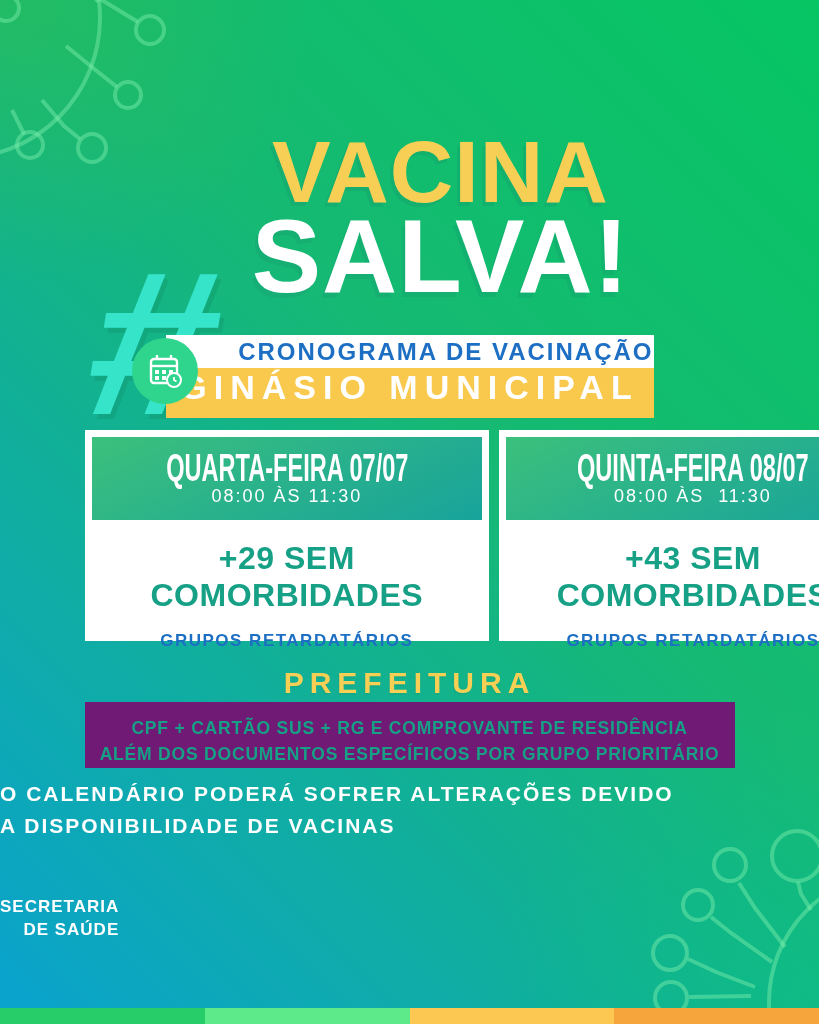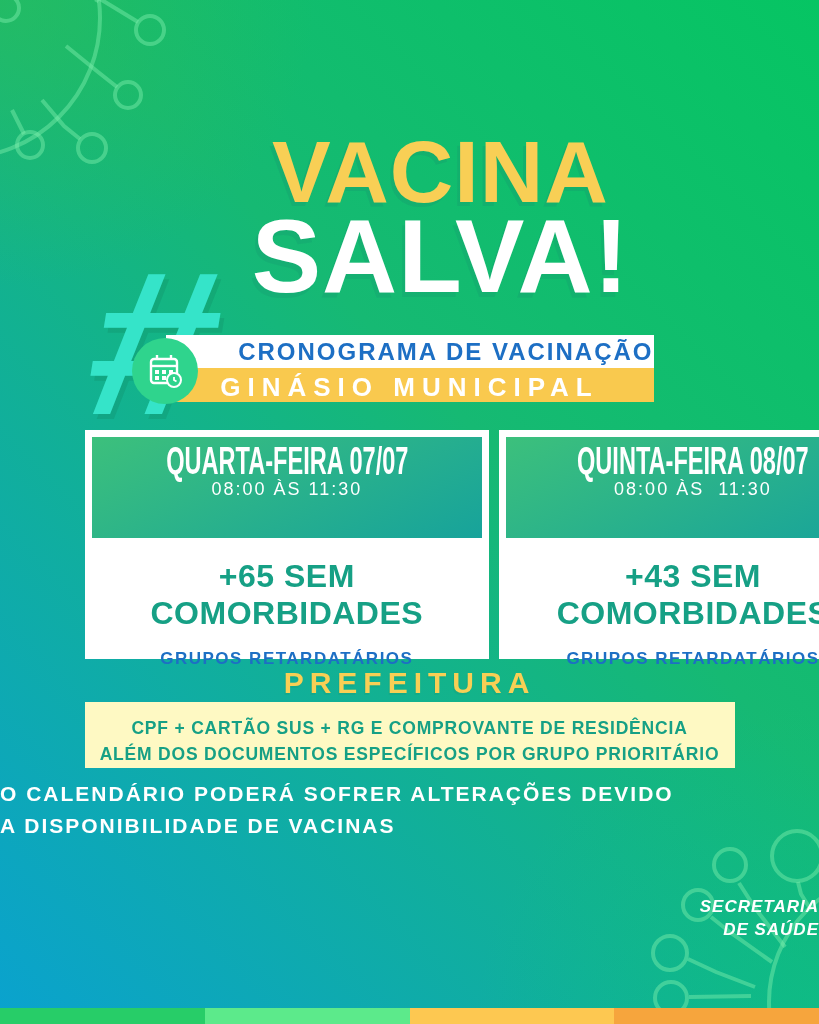--- a/index.html
+++ b/index.html
@@ -33,33 +33,33 @@
     color:#fff;text-shadow:-3px 5px 0 rgba(22,150,110,.28);
   }
 
   
   .banner{position:absolute;top:335px;left:50%;transform:translateX(-50%);width:488px;}
   .banner-top{
     height:33px;line-height:33px;background:#fff;text-align:right;
     color:var(--banner_blue,#1d6fc4);font-weight:bold;font-size:24px;letter-spacing:2px;
   }
   .banner-bottom{
-    height:34px;line-height:38px;background:var(--banner_yellow,#f9c94e);text-align:center;
-    color:#fff;font-weight:bold;font-size:26px;letter-spacing:7px;
+    height:50px;line-height:38px;background:var(--banner_yellow,#f9c94e);text-align:center;
+    color:#fff;font-weight:bold;font-size:34px;letter-spacing:7px;
   }
   .cal-badge{
     position:absolute;left:-34px;top:3px;width:66px;height:66px;border-radius:50%;
     background:var(--icon_green,#2fd48d);display:flex;align-items:center;justify-content:center;
   }
 
   
   .columns{position:absolute;top:430px;left:50%;transform:translateX(-50%);width:650px;display:flex;gap:10px;}
   .col{flex:1;border:7px solid #fff;}
   .col-head{
-    height:101px;text-align:center;box-sizing:border-box;padding-top:5px;
+    height:83px;text-align:center;box-sizing:border-box;padding-top:12px;
     background:linear-gradient(155deg,var(--header_green_1,#3cc07c) 0%,var(--header_green_2,#17a39b) 100%);
   }
   .day{
     display:inline-block;white-space:nowrap;color:#fff;font-weight:bold;font-size:38px;line-height:1;
     transform:scaleX(0.62);transform-origin:center;
   }
   .time{color:#fff;font-weight:normal;font-size:18px;letter-spacing:2px;white-space:pre;line-height:1;}
   .col-body{background:#fff;text-align:center;height:114px;box-sizing:border-box;padding-top:20px;}
   .group-main{
     width:280px;margin:0 auto;color:var(--teal_text,#16a085);
@@ -68,30 +68,30 @@
   .group-sub{margin-top:17px;color:var(--banner_blue,#1d6fc4);font-weight:bold;font-size:17px;letter-spacing:1.5px;}
 
   
   .apresentar{
     position:absolute;top:666px;left:0;width:819px;text-align:center;
     color:var(--title_yellow,#f8d05a);font-weight:bold;font-size:30px;letter-spacing:6px;
     text-shadow:-1px 2px 0 rgba(22,150,110,.25);
   }
   .docs-card{
     position:absolute;top:702px;left:50%;transform:translateX(-50%);width:650px;height:66px;
-    background:#fef9c3;text-align:center;box-sizing:border-box;padding-top:13px;
+    background:#701a75;text-align:center;box-sizing:border-box;padding-top:13px;
     color:var(--teal_text,#16a085);font-weight:bold;font-size:17.5px;letter-spacing:.8px;line-height:1.5;
   }
   .note{
     position:absolute;top:778px;left:0;width:819px;text-align:left;
     color:#fff;font-weight:bold;font-size:21px;letter-spacing:2px;line-height:1.5;
   }
 
   
-  .footer{position:absolute;top:896px;left:0;width:819px;display:flex;justify-content:flex-end;align-items:center;gap:32px;font-style:italic;}
+  .footer{position:absolute;top:896px;left:0;width:819px;display:flex;justify-content:space-between;align-items:center;gap:32px;}
   .org{text-align:right;color:#fff;font-weight:bold;font-size:17px;letter-spacing:1px;line-height:1.35;}
   .brand{position:relative;padding-top:8px;}
   .brand-top{color:#fff;font-weight:bold;font-size:9px;letter-spacing:3.6px;margin-bottom:4px;white-space:nowrap;}
   .brand-boxes{display:flex;gap:5px;}
   .brand-box{
     width:29px;height:38px;border:3px solid #fff;box-sizing:border-box;
     display:flex;align-items:center;justify-content:center;
     color:#fff;font-weight:bold;font-size:25px;line-height:1;
   }
   .accent-mark{
@@ -172,21 +172,21 @@
   <div class="banner-bottom">GINÁSIO MUNICIPAL</div>
 </div>
 
 <div class="columns">
   <div class="col">
     <div class="col-head">
       <div class="day">QUARTA-FEIRA 07/07</div>
       <div class="time">08:00 ÀS 11:30</div>
     </div>
     <div class="col-body">
-      <div class="group-main">+65 SEM COMORBIDADES</div>
+      <div class="group-main">+29 SEM COMORBIDADES</div>
       <div class="group-sub">GRUPOS RETARDATÁRIOS</div>
     </div>
   </div>
   <div class="col">
     <div class="col-head">
       <div class="day">QUINTA-FEIRA 08/07</div>
       <div class="time">08:00 ÀS  11:30</div>
     </div>
     <div class="col-body">
       <div class="group-main">+43 SEM COMORBIDADES</div>

